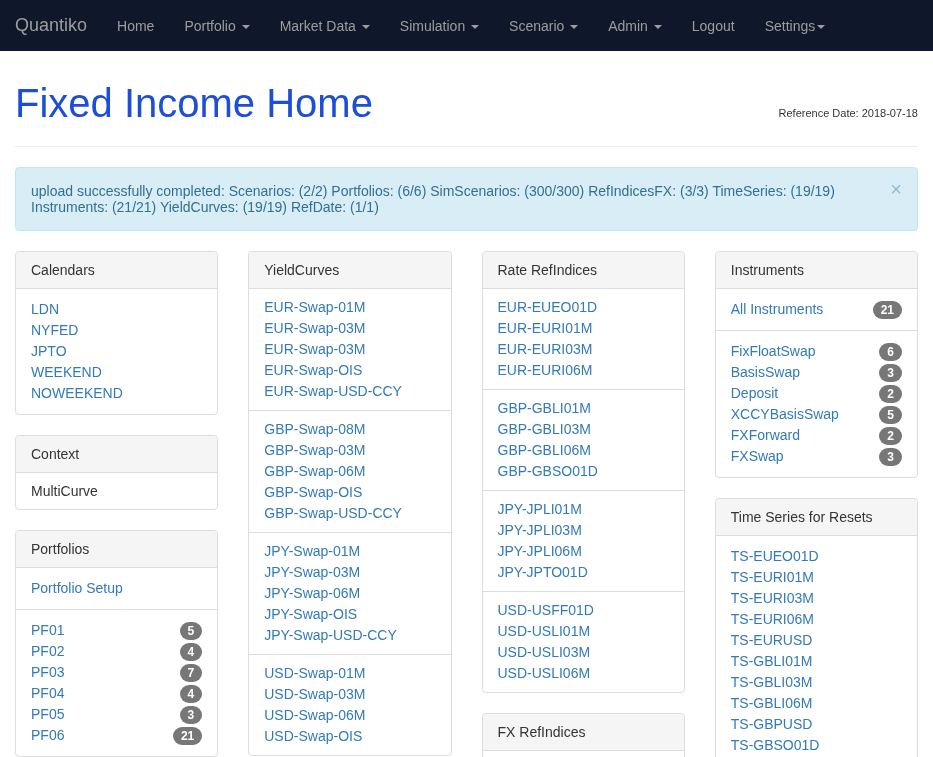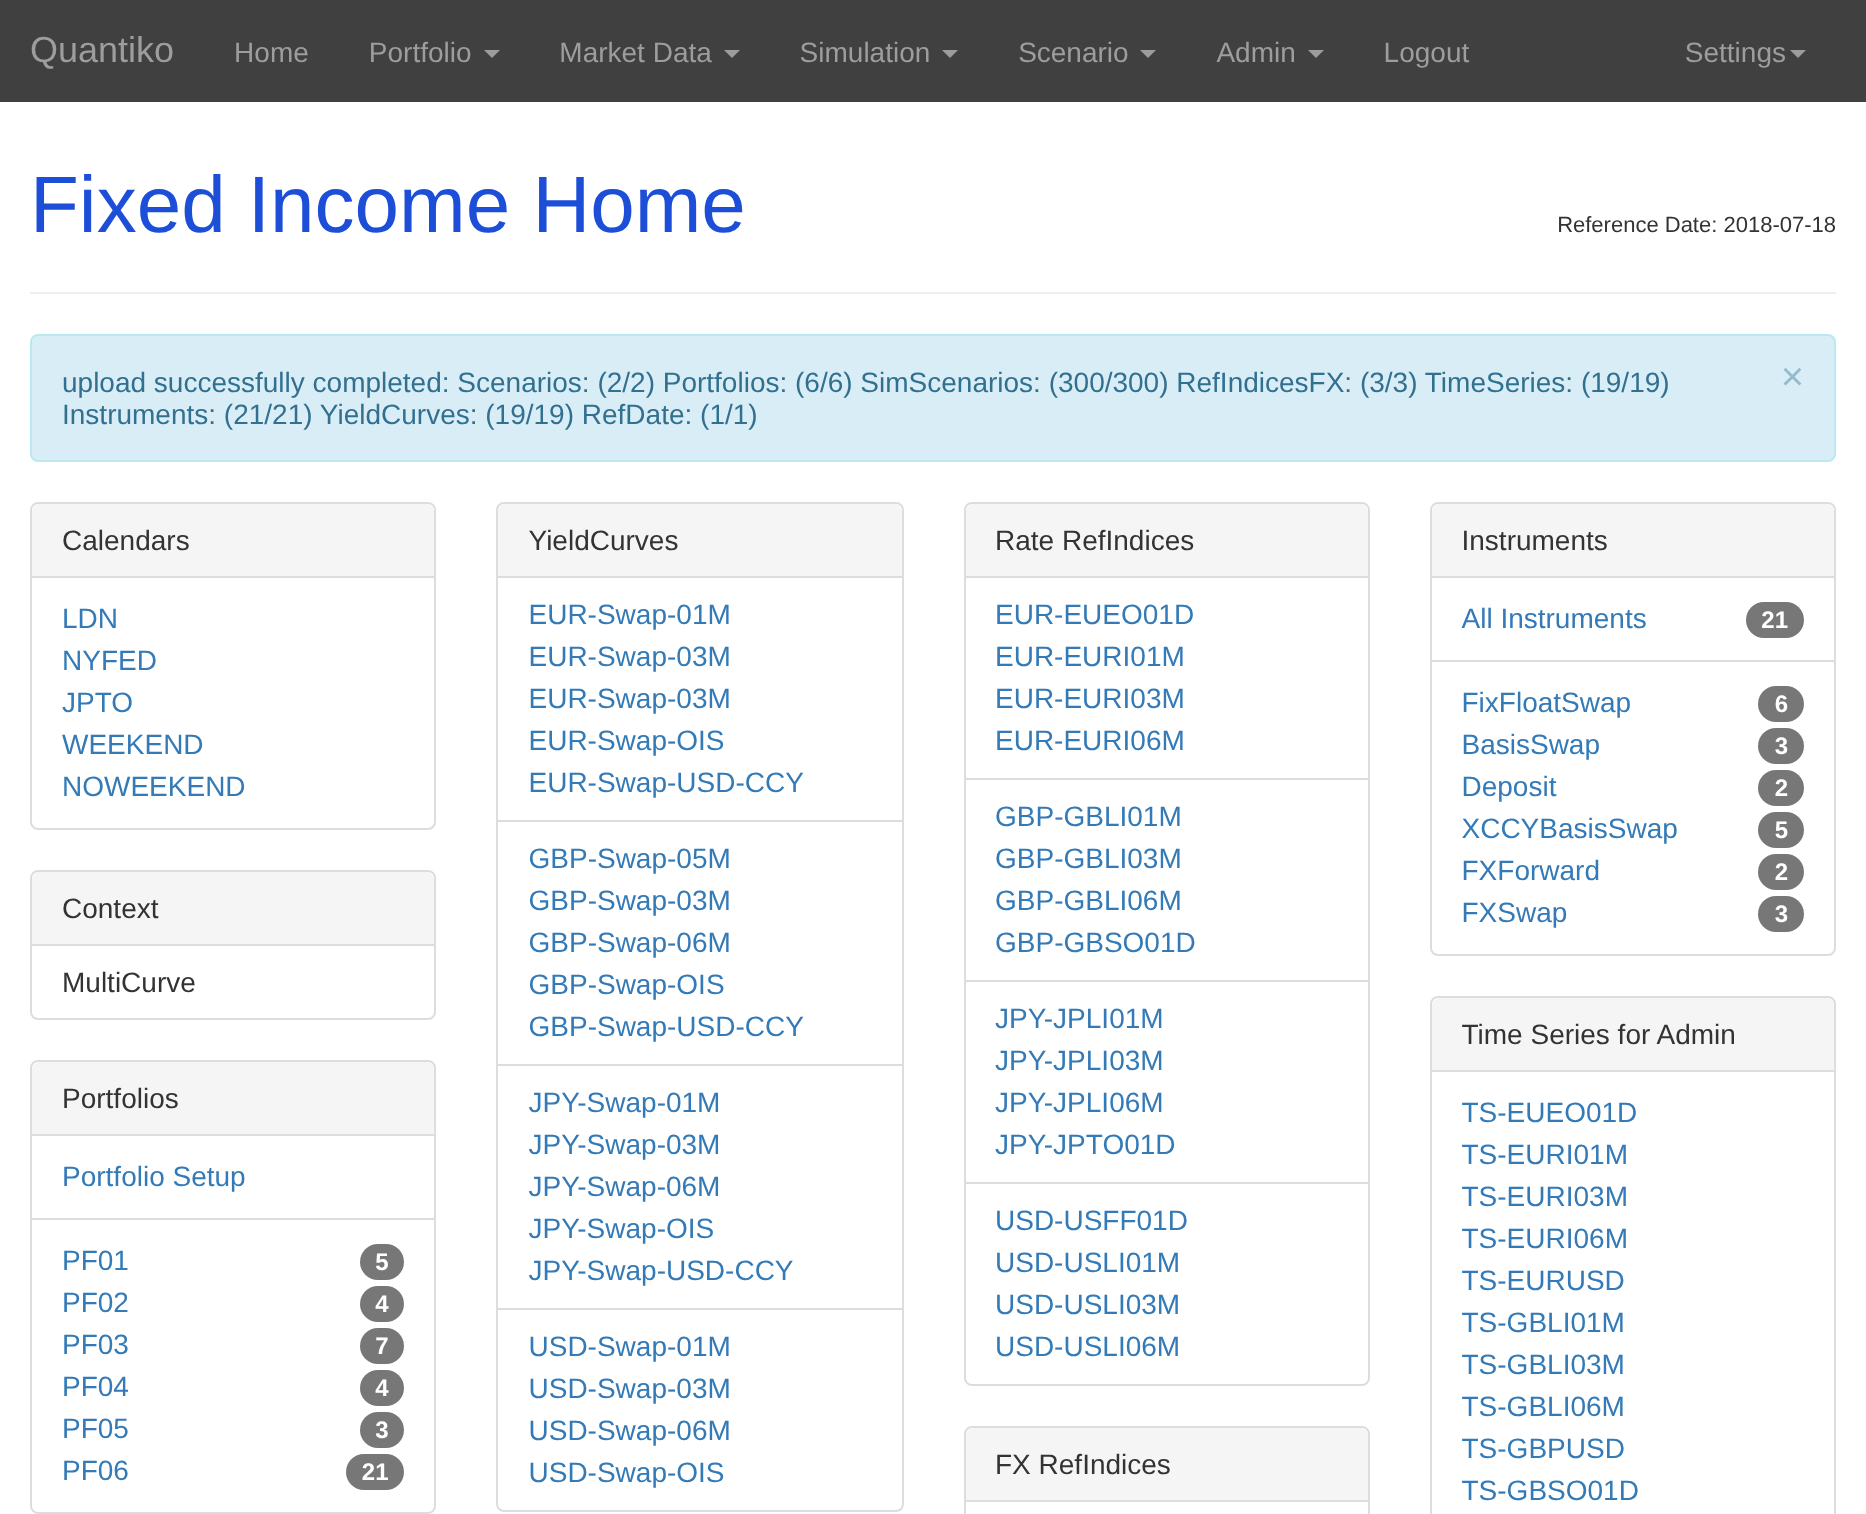--- a/index.html
+++ b/index.html
@@ -1,17 +1,17 @@
 <!DOCTYPE html>
 <html><head>
 <meta charset="utf-8">
 <style>
 * { box-sizing: border-box; margin: 0; padding: 0; }
 body { font-family: "Helvetica Neue", Helvetica, Arial, sans-serif; font-size: 14px; color: #333; background: #fff; }
-.navbar { background: #404040; min-height: 50px; display: flex; align-items: center; padding: 0 15px; justify-content: space-between; }
+.navbar { background: #0f172a; min-height: 50px; display: flex; align-items: center; padding: 0 15px; }
 .navbar-left { display: flex; align-items: center; }
 .navbar-brand { color: #9d9d9d; font-size: 18px; padding: 15px; text-decoration: none; margin-left: -15px; }
 .navbar-nav { display: flex; list-style: none; }
 .navbar-nav li a { color: #9d9d9d; padding: 15px; text-decoration: none; display: block; font-size: 14px; }
 .caret { display: inline-block; width: 0; height: 0; margin-left: 2px; vertical-align: middle; border-top: 4px dashed; border-right: 4px solid transparent; border-left: 4px solid transparent; }
 .container { padding: 0 15px; max-width: 100%; }
 .header-row { display: flex; justify-content: space-between; align-items: baseline; padding-top: 20px; }
 .page-title { font-size: 40px; font-weight: 500; color: #1d4ed8; margin: 10px 0 20px 0; }
 .ref-date { font-size: 11px; color: #333; text-align: right; }
 hr.header-rule { border: none; border-top: 1px solid #eee; margin-bottom: 20px; }
@@ -140,21 +140,21 @@
         <div class="panel-heading">YieldCurves</div>
         <div id="yieldcurves-body">
             <div class="group-block">
               <a class="link">EUR-Swap-01M</a>
               <a class="link">EUR-Swap-03M</a>
               <a class="link">EUR-Swap-03M</a>
               <a class="link">EUR-Swap-OIS</a>
               <a class="link">EUR-Swap-USD-CCY</a>
             </div>
             <div class="group-block">
-              <a class="link">GBP-Swap-05M</a>
+              <a class="link">GBP-Swap-08M</a>
               <a class="link">GBP-Swap-03M</a>
               <a class="link">GBP-Swap-06M</a>
               <a class="link">GBP-Swap-OIS</a>
               <a class="link">GBP-Swap-USD-CCY</a>
             </div>
             <div class="group-block">
               <a class="link">JPY-Swap-01M</a>
               <a class="link">JPY-Swap-03M</a>
               <a class="link">JPY-Swap-06M</a>
               <a class="link">JPY-Swap-OIS</a>
@@ -241,21 +241,21 @@
               </div>
               <div class="link-row">
                 <a class="link" style="display: inline;">FXSwap</a>
                 <span class="badge">3</span>
               </div>
             </li>
         </ul>
       </div>
 
       <div class="panel">
-        <div class="panel-heading">Time Series for Admin</div>
+        <div class="panel-heading">Time Series for Resets</div>
         <div class="panel-body" id="timeseries-body">
             <a class="link">TS-EUEO01D</a>
             <a class="link">TS-EURI01M</a>
             <a class="link">TS-EURI03M</a>
             <a class="link">TS-EURI06M</a>
             <a class="link">TS-EURUSD</a>
             <a class="link">TS-GBLI01M</a>
             <a class="link">TS-GBLI03M</a>
             <a class="link">TS-GBLI06M</a>
             <a class="link">TS-GBPUSD</a>

